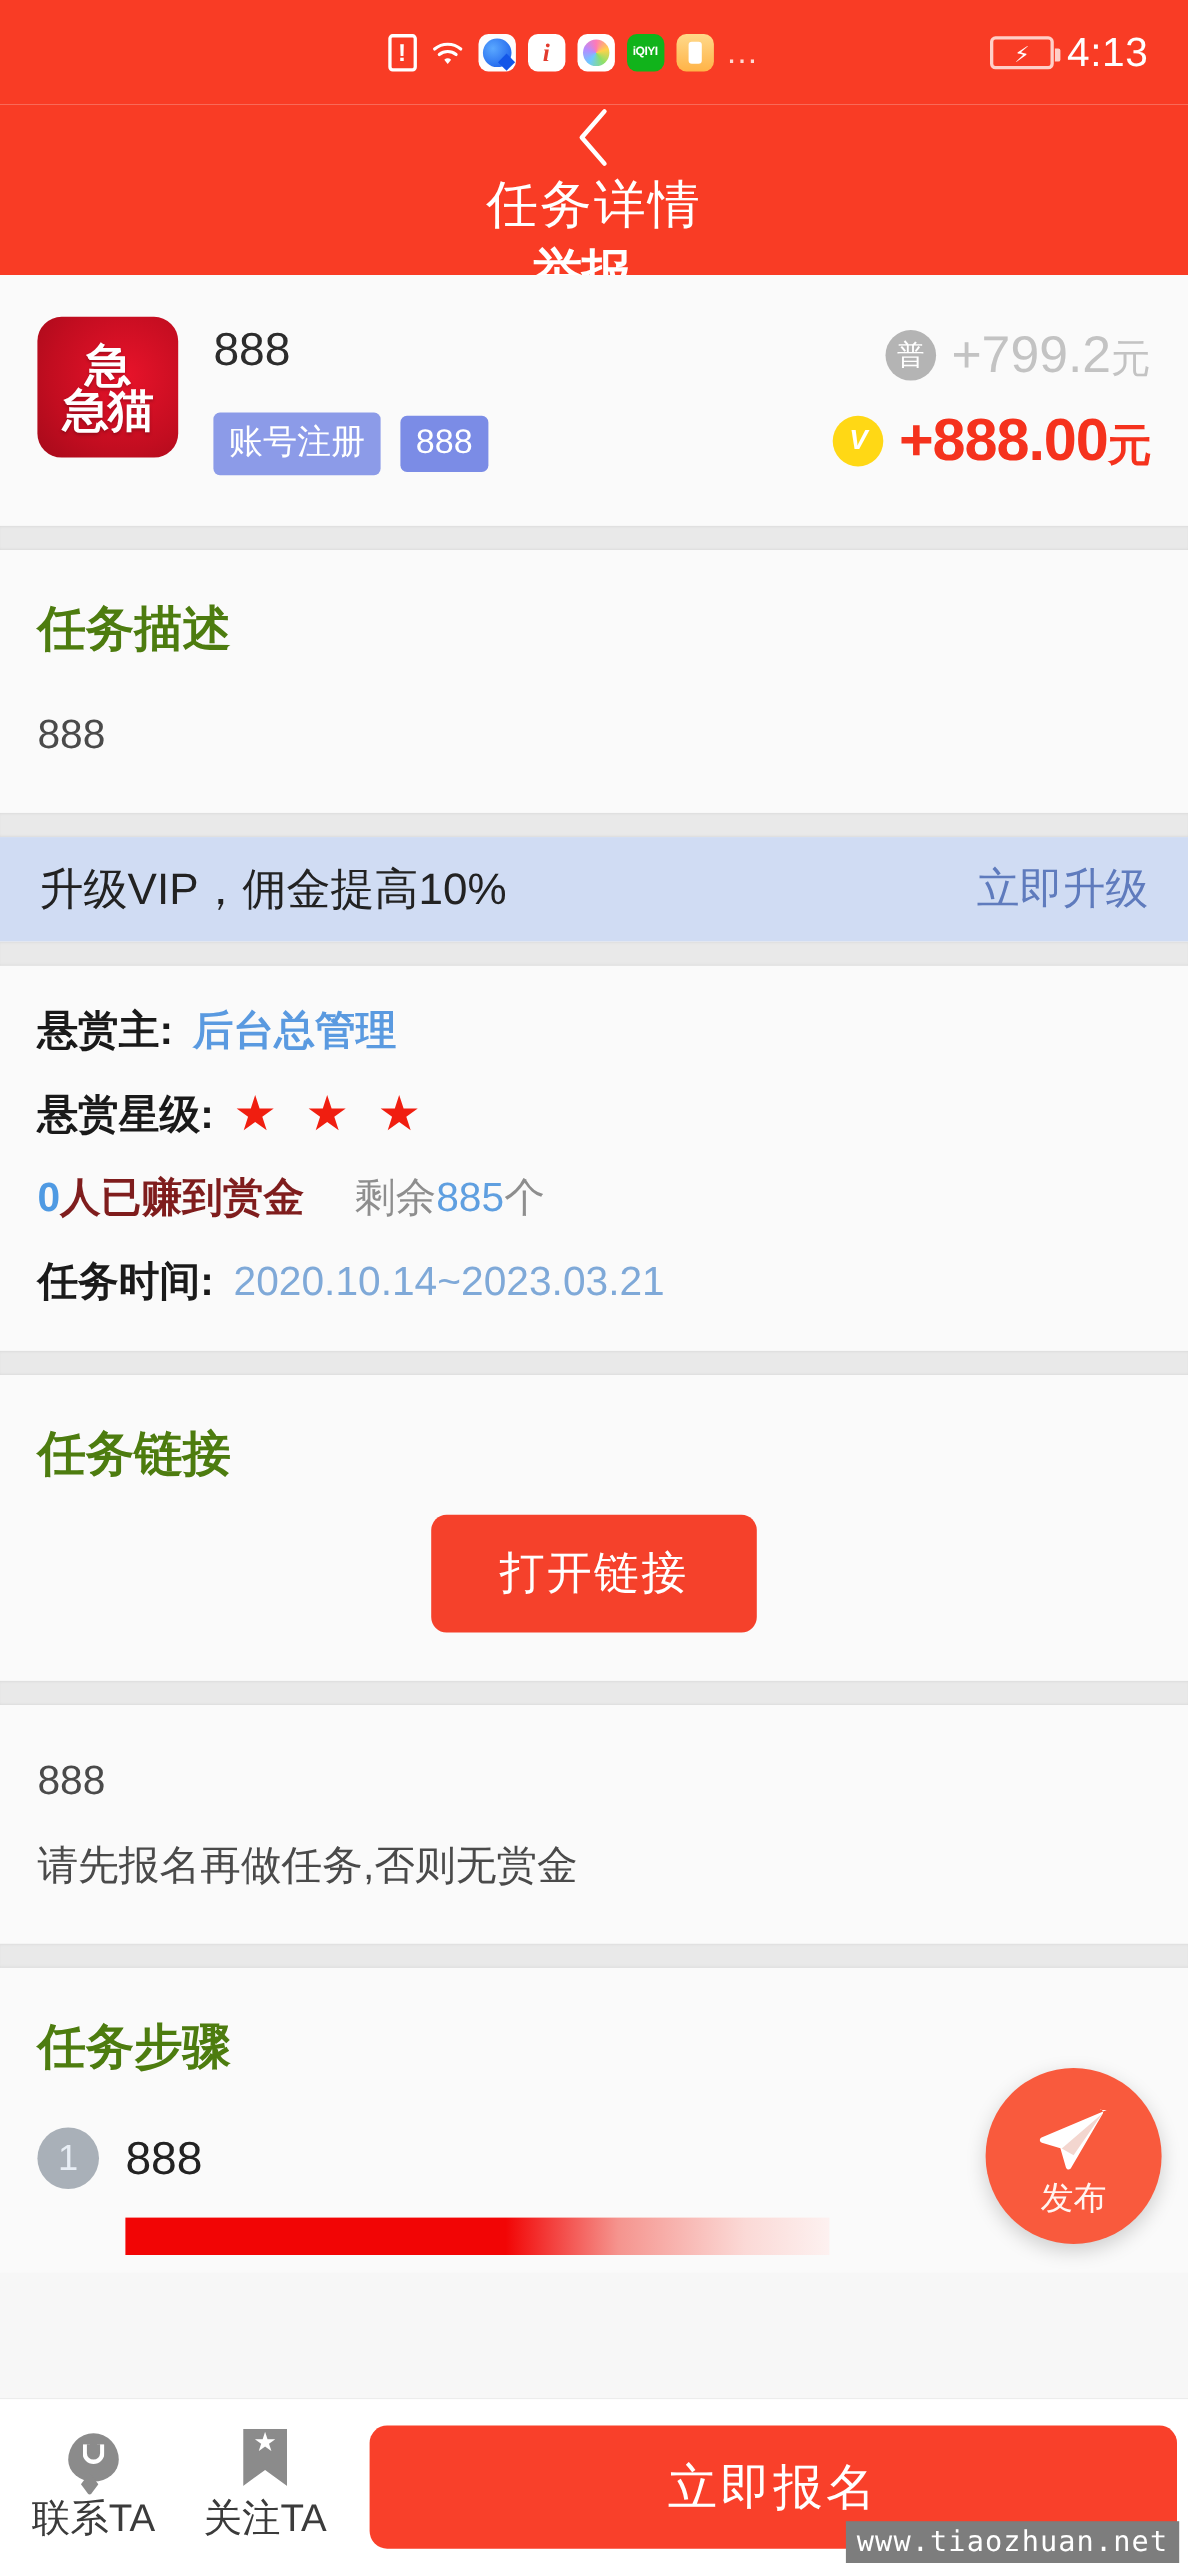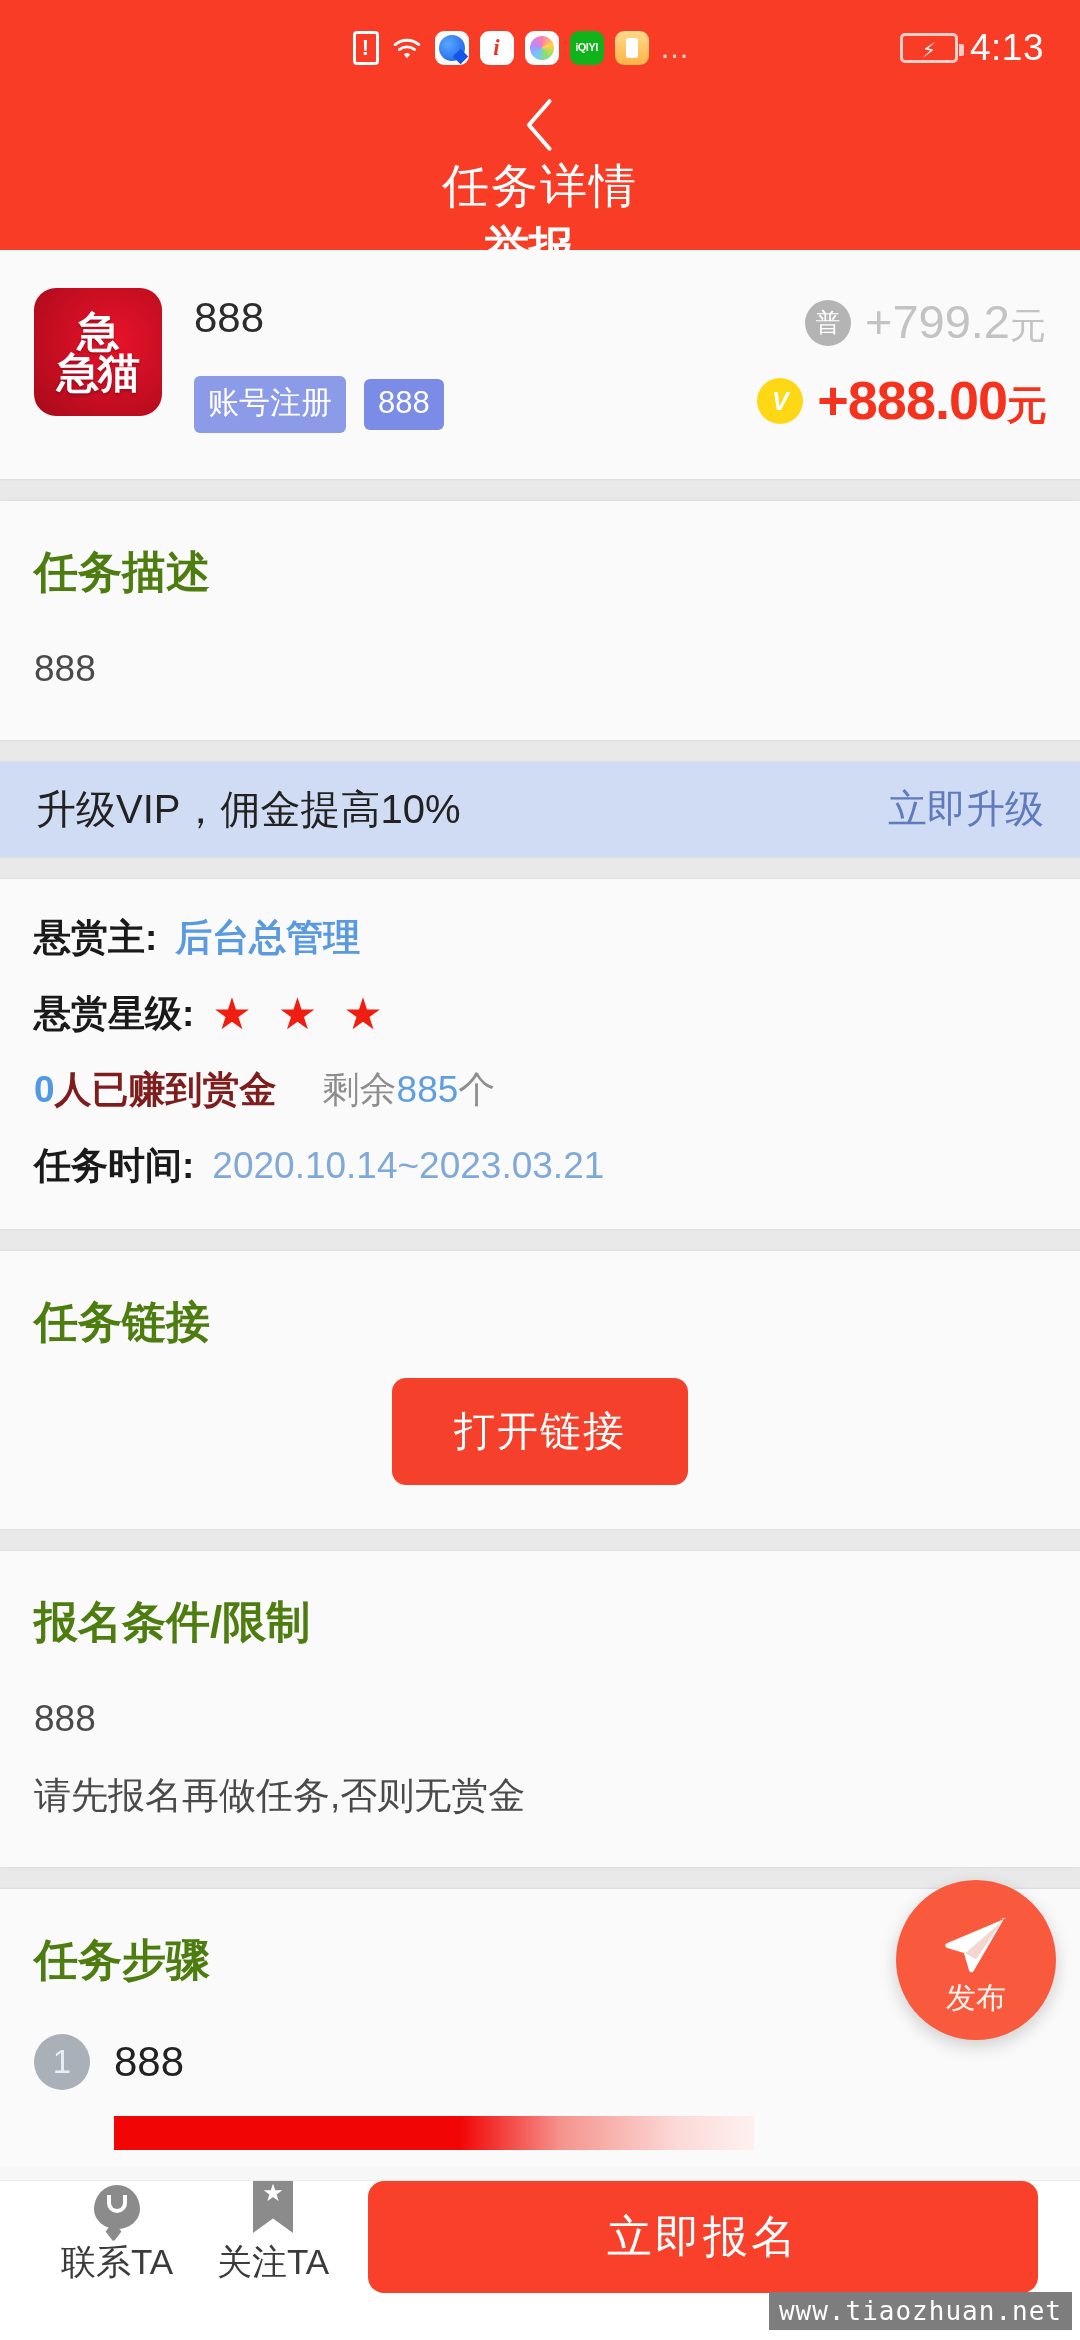--- a/index.html
+++ b/index.html
@@ -137,21 +137,21 @@
     position:absolute; right:24px; top:1880px; width:160px; height:160px; border-radius:50%;
     background:#f95a3d; box-shadow:0 6px 18px rgba(0,0,0,.18);
     display:flex; flex-direction:column; align-items:center; justify-content:center; gap:2px;
   }
   .fab svg { width:86px; height:76px; margin-top:6px; }
   .fab .fab-label { color:#fff4f0; font-size:30px; margin-top:-8px; }
 
   
   .bottombar {
     position:absolute; bottom:0; left:0; width:1080px; height:160px; background:#ffffff;
-    display:flex; align-items:flex-start; padding:0 42px; gap:6px;
+    display:flex; align-items:center; padding:0 10px; gap:6px;
     border-top:1px solid #ececec;
   }
   .bb-item { width:150px; display:flex; flex-direction:column; align-items:center; gap:6px; }
   .bb-icon { height:52px; display:flex; align-items:center; justify-content:center; }
   .bb-label { font-size:35px; color:#3b3b3b; }
   .bubble { position:relative; width:46px; height:44px; background:#8b8b8b; border-radius:50% 50% 50% 50%/55% 55% 45% 45%; }
   .bubble::after{ content:""; position:absolute; left:13px; bottom:-9px; width:13px; height:13px;
     background:#8b8b8b; transform:rotate(45deg) skew(8deg,8deg); border-radius:0 0 3px 0;}
   .bubble .u{ position:absolute; left:13px; top:10px; width:20px; height:18px;
     border:4px solid #fff; border-top:none; border-radius:0 0 12px 12px;}
@@ -299,21 +299,20 @@
     <div class="card section">
       <div class="sec-title" style="margin-bottom:26px">任务链接</div>
       <div class="linkbtn-wrap">
         <button class="linkbtn">打开链接</button>
       </div>
     </div>
 
     <div class="gap"></div>
 
     <div class="card section">
-      <div class="sec-title">报名条件/限制</div>
       <div class="sec-body" style="margin-bottom:24px">888</div>
       <div class="sec-body">请先报名再做任务,否则无赏金</div>
     </div>
 
     <div class="gap"></div>
 
     <div class="card section" style="padding-bottom:16px">
       <div class="sec-title" style="margin-bottom:44px">任务步骤</div>
       <div class="step-item">
         <span class="step-num">1</span>

